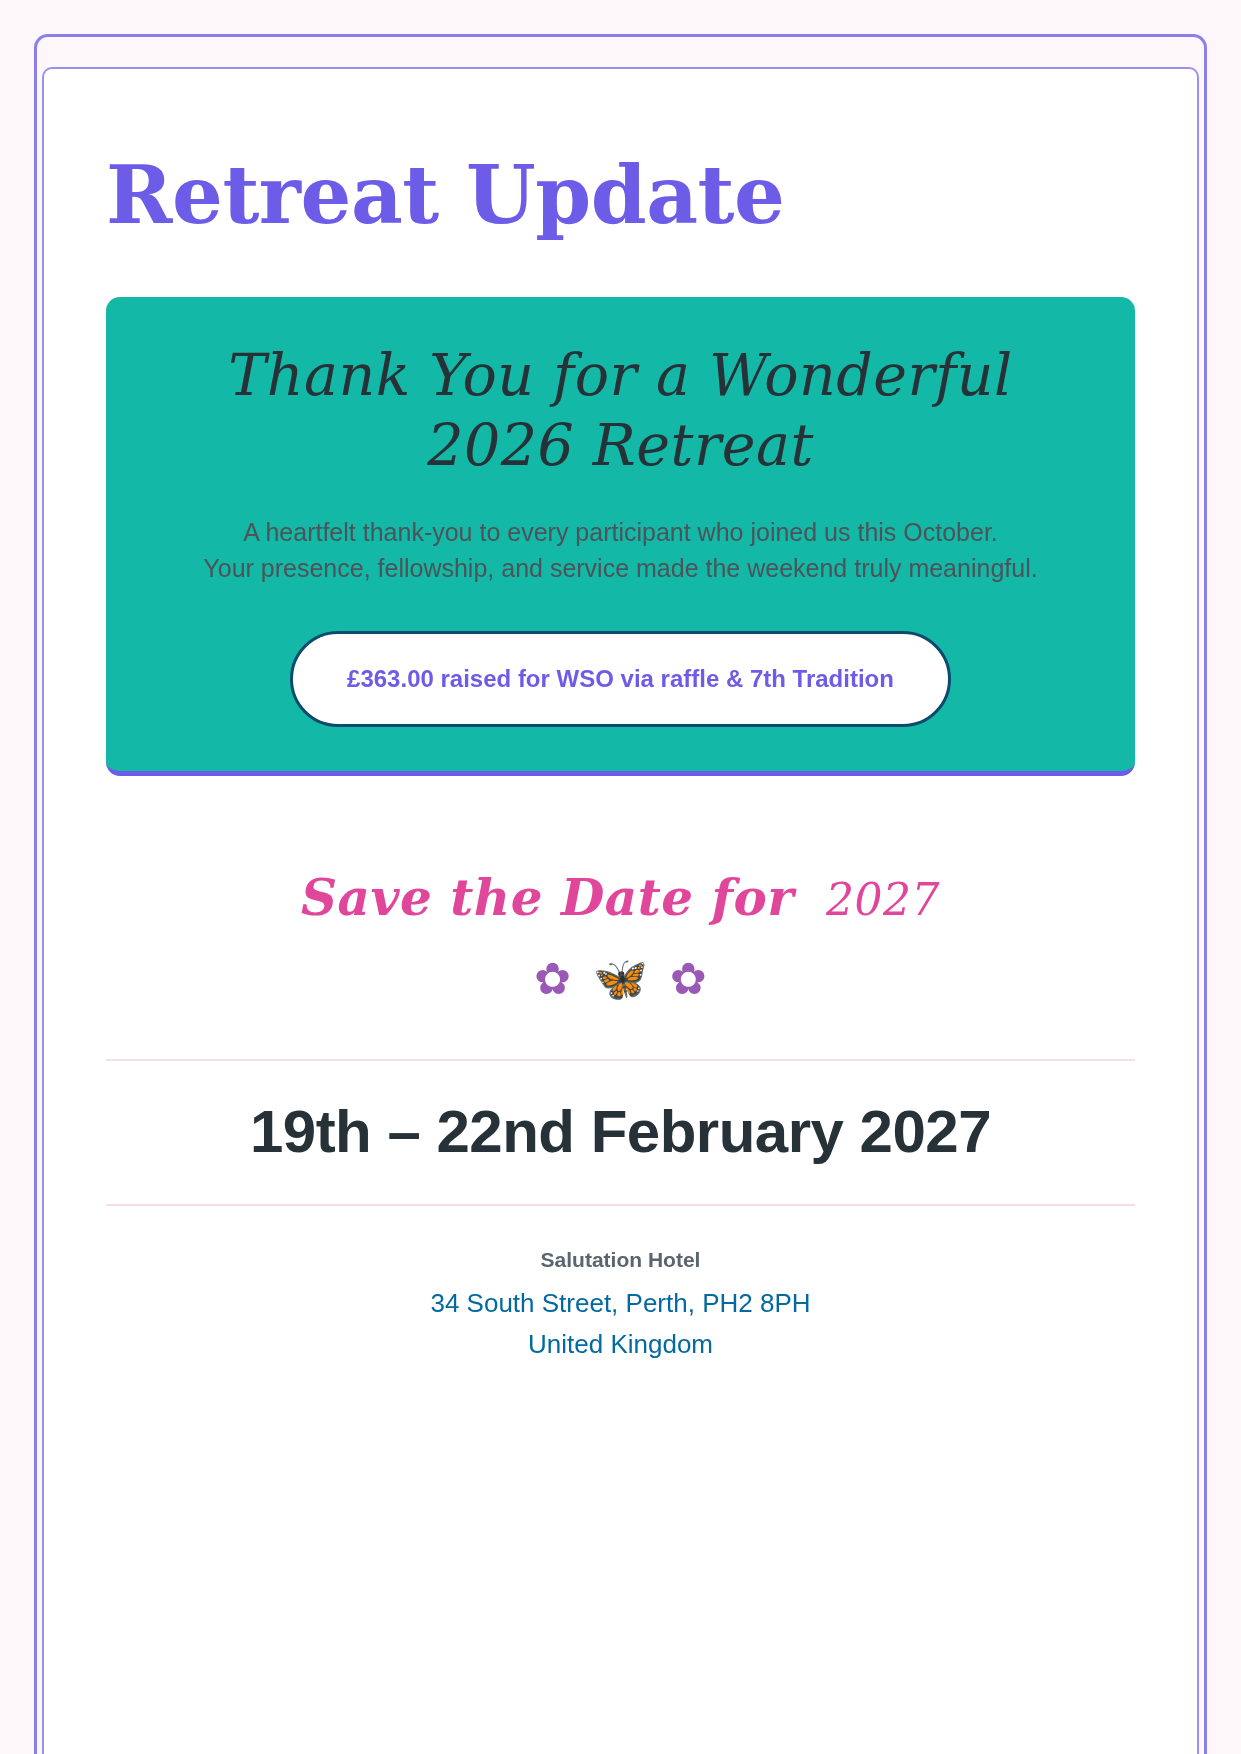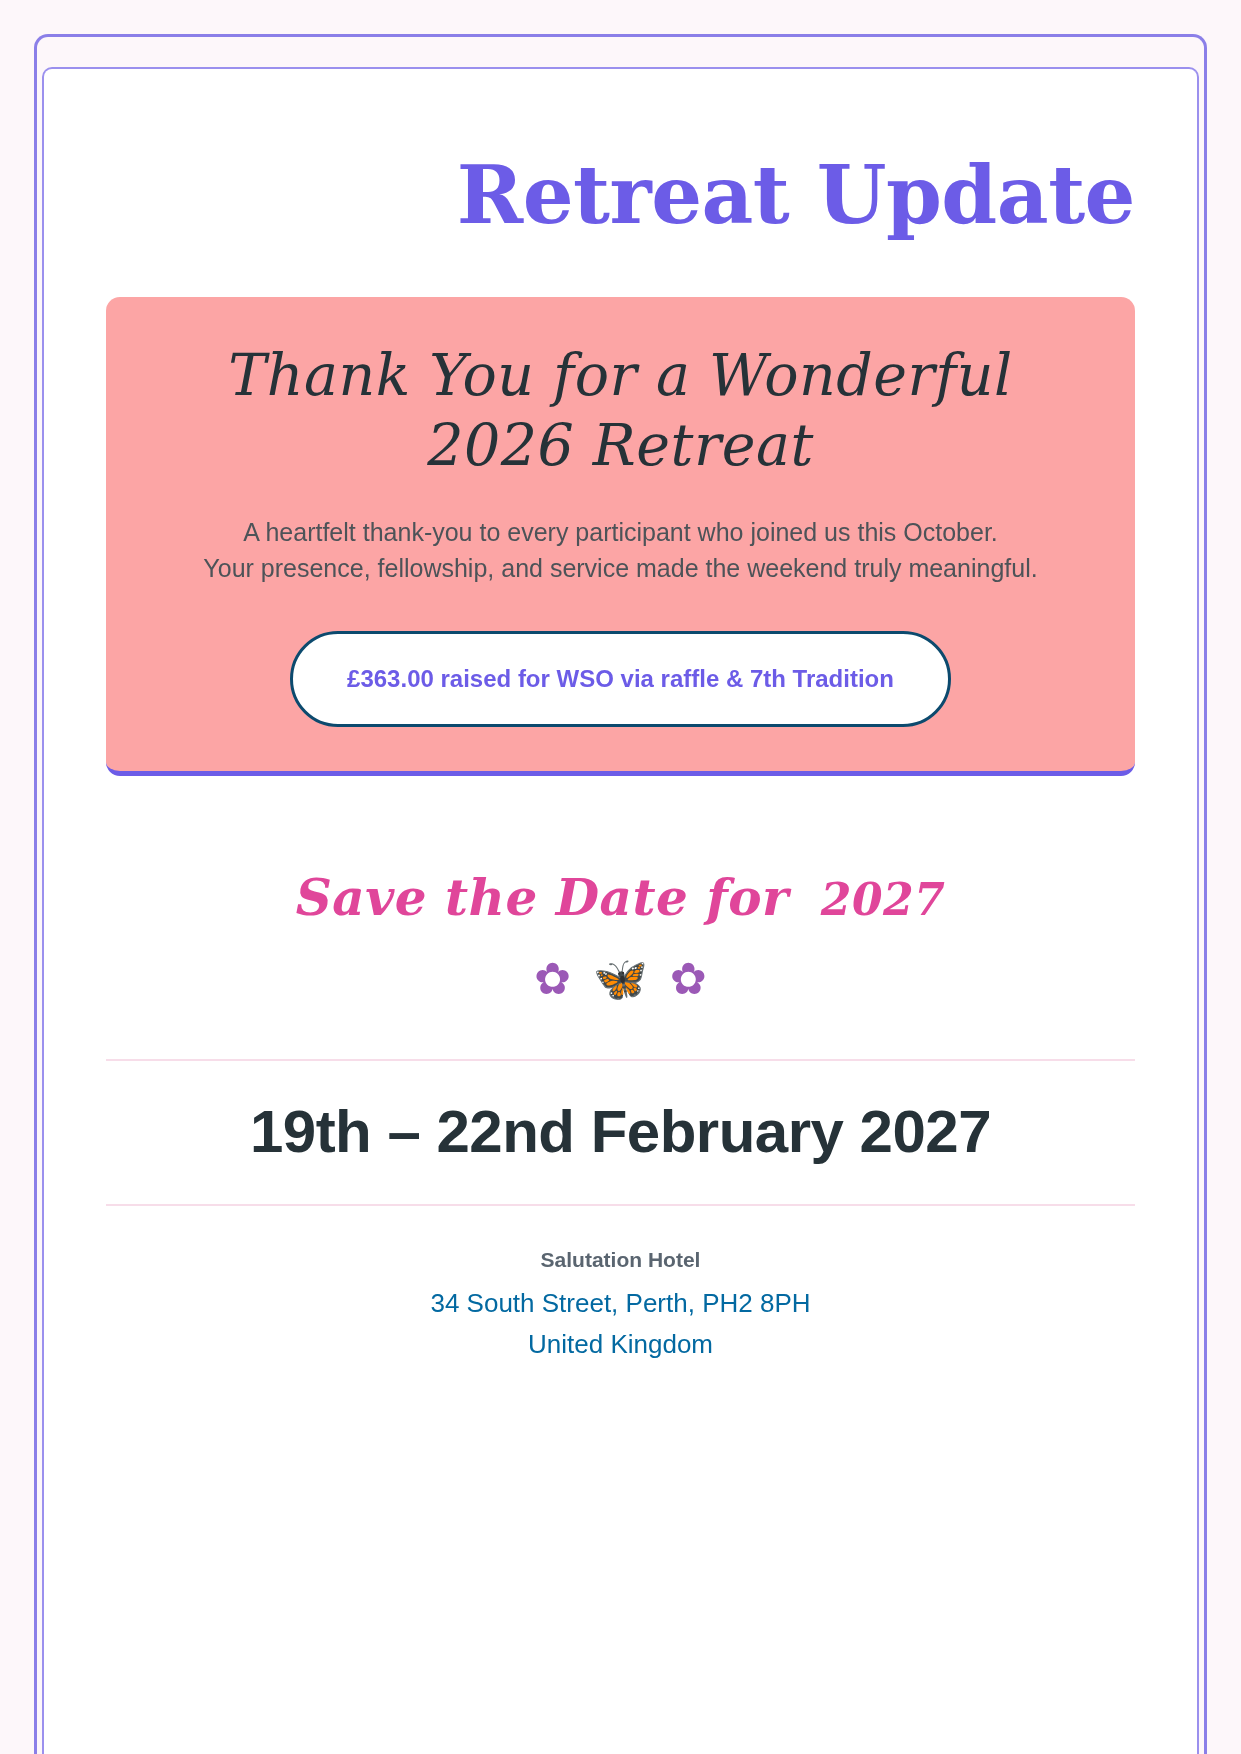--- a/index.html
+++ b/index.html
@@ -50,34 +50,34 @@
   .eyebrow {
     text-align: center;
     font-size: 27px;
     font-weight: 700;
     letter-spacing: 7px;
     color: #8b83ea;
     margin-top: 32px;
   }
 
   .main-title {
-    text-align: right;
+    text-align: left;
     font-family: "DejaVu Serif", "Liberation Serif", serif;
     font-size: 80px;
     font-weight: 700;
     color: #6c5ce7;
     line-height: 1.1;
     margin-top: 22px;
     letter-spacing: -0.5px;
   }
 
   
   .thanks-card {
     margin-top: 58px;
-    background: #fca5a5;
+    background: #14b8a6;
     border-radius: 14px;
     border-bottom: 5px solid #6c5ce7;
     padding: 44px 44px 44px 44px;
   }
 
   .thanks-heading {
     text-align: center;
     font-family: "DejaVu Serif", "Liberation Serif", serif;
     font-style: italic;
     font-size: 57px;
@@ -120,21 +120,21 @@
     font-family: "DejaVu Serif", "Liberation Serif", serif;
     font-style: italic;
     font-weight: 700;
     font-size: 50px;
     color: #e0469a;
     margin-top: 92px;
     letter-spacing: 0.5px;
   }
   .save-date .year {
     font-size: 44px;
-    font-weight: 700;
+    font-weight: 400;
     margin-left: 14px;
   }
 
   .glyph-row {
     display: flex;
     justify-content: center;
     gap: 22px;
     margin-top: 30px;
     font-size: 44px;
     line-height: 1;

